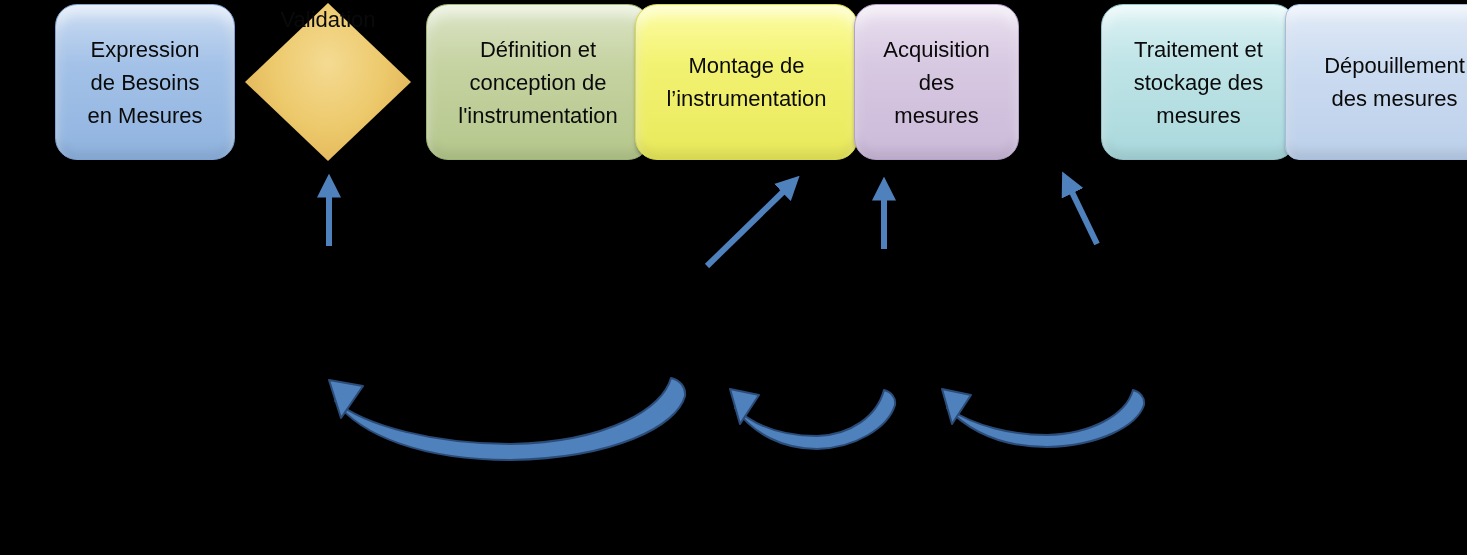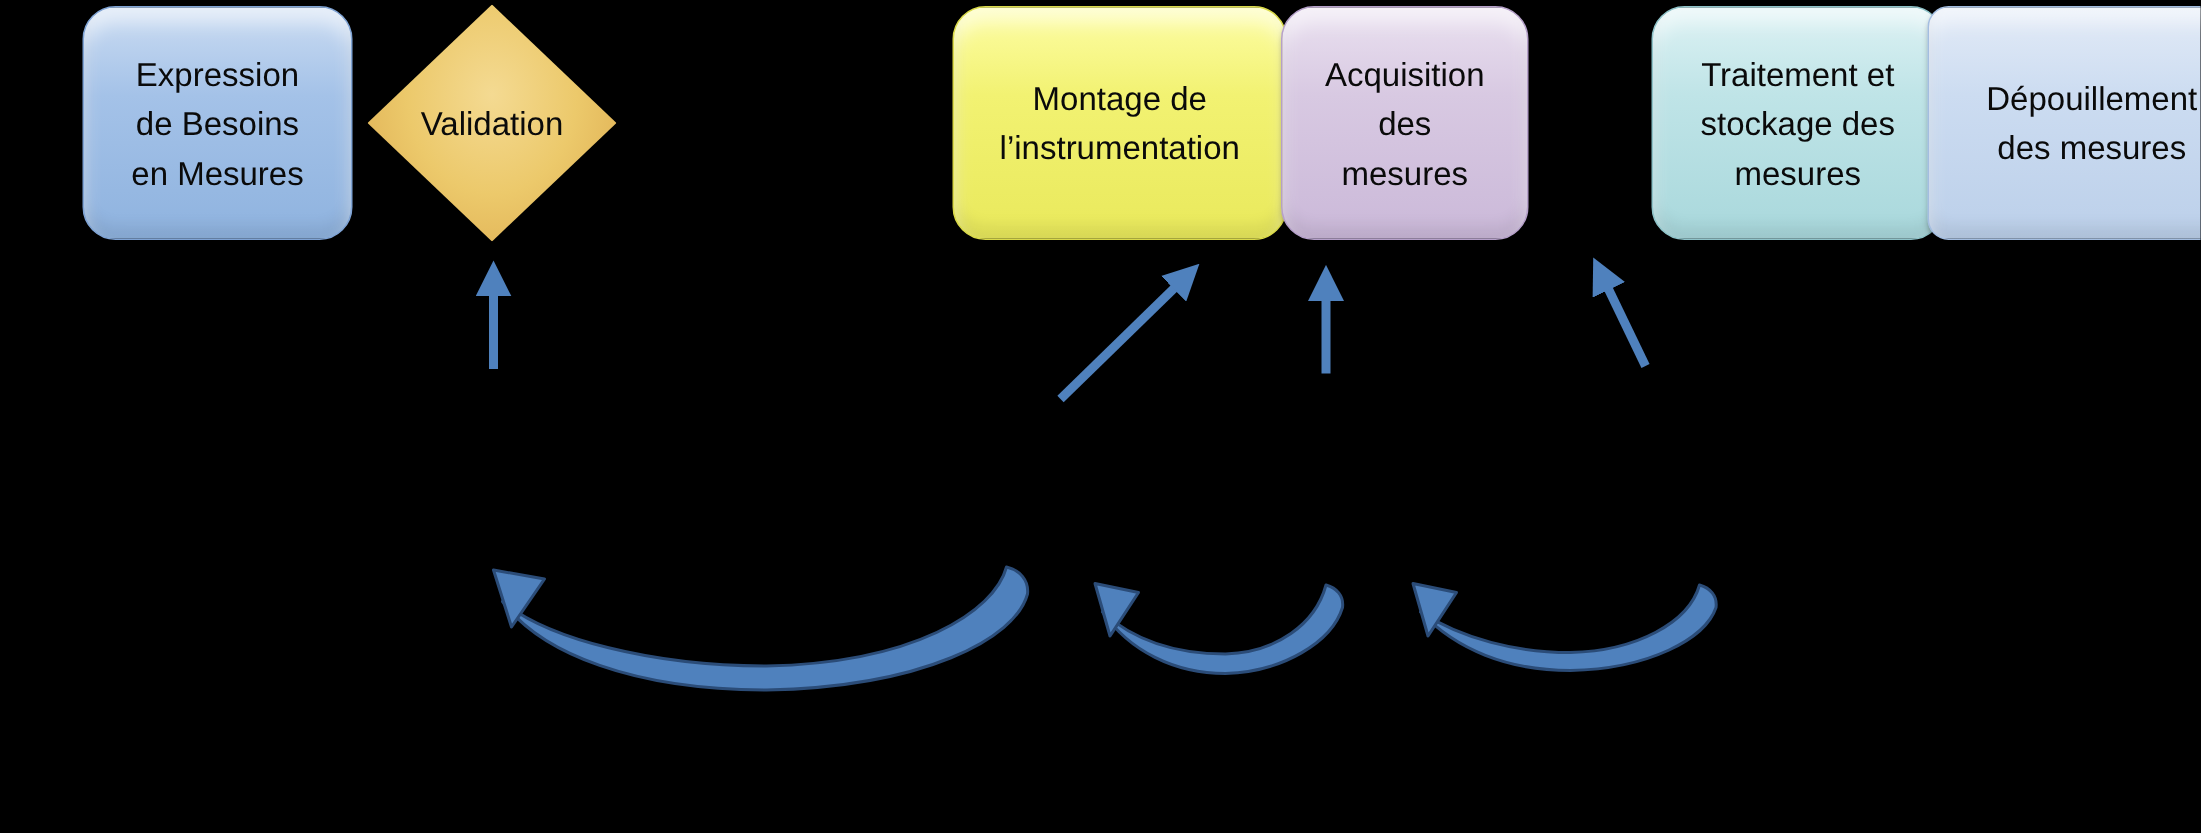--- a/index.html
+++ b/index.html
@@ -21,21 +21,21 @@
     display:flex;align-items:center;justify-content:center;
     text-align:center;
   }
   .label{
     white-space:pre-line;
     font-size:22px;line-height:1.5;
     color:#0a0a0a;
   }
   .diamond-wrap{
     position:absolute;left:198px;top:3px;width:166px;height:158px;
-    display:flex;align-items:center;justify-content:center;text-align:center;
+    display:flex;align-items:flex-start;justify-content:center;text-align:center;
   }
   .diamond{
     position:absolute;inset:0;
     clip-path:polygon(50% 0,100% 50%,50% 100%,0 50%);
     background:radial-gradient(ellipse at 50% 38%,var(--c-top) 0%,var(--c-mid) 48%,var(--c-bot) 100%);
   }
   .diamond-wrap .label{position:relative;z-index:2;}
   svg.arrow{position:absolute;overflow:visible;}
   .arrow-line{stroke:var(--arrow);stroke-width:6;fill:none;}
   .arrow-fill{fill:var(--arrow);}
@@ -51,20 +51,25 @@
     <span class="label">Expression
 de Besoins
 en Mesures</span>
   </div>
 
   <div class="diamond-wrap" style="--c-top: #F4DA92; --c-mid: #ECC96B; --c-bot: #DBA84C; --c-border: #C89A40;">
     <div class="diamond"></div>
     <span class="label">Validation</span>
   </div>
 
+  <div class="node" style="left: 379px; width: 224px; --c-top: #DCE5C8; --c-mid: #C6D3A2; --c-bot: #B5C78C; --c-border: #9DB573;">
+    <span class="label">Définition et
+conception de
+l'instrumentation</span>
+  </div>
 
   <div class="node" style="left: 588px; width: 223px; text-align: center; --c-top: #FDFDA5; --c-mid: #F2F272; --c-bot: #E9E95C; --c-border: #D9D94A;">
     <span class="label">Montage de
 l’instrumentation</span>
   </div>
 
   <div class="node" style="left: 807px; width: 165px; --c-top: #EAE1F0; --c-mid: #D8C9E2; --c-bot: #CBB9D9; --c-border: #B5A0C9;">
     <span class="label">Acquisition
 des
 mesures</span>

